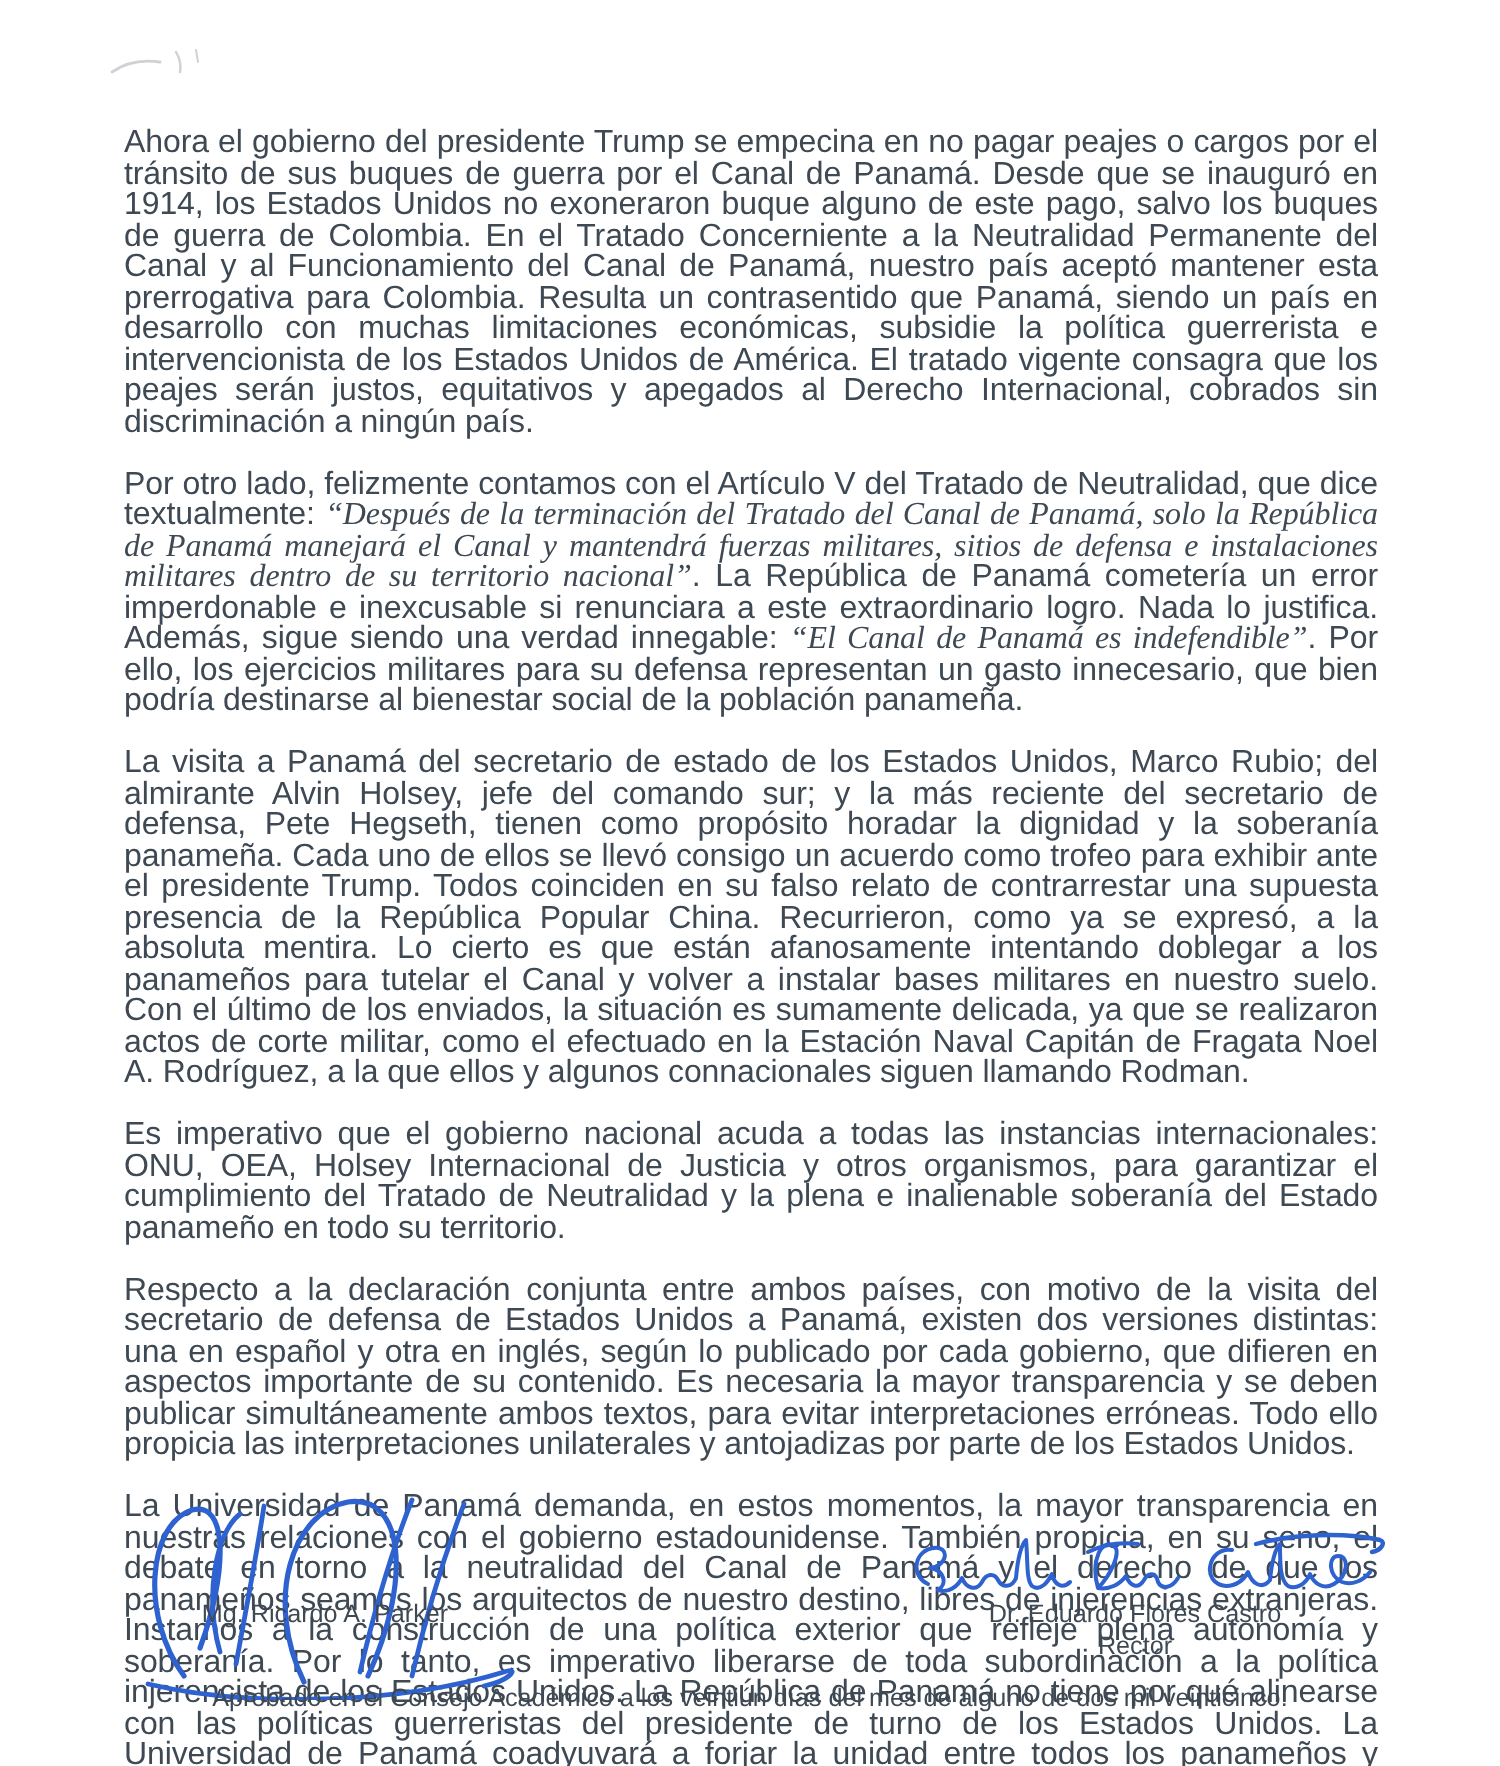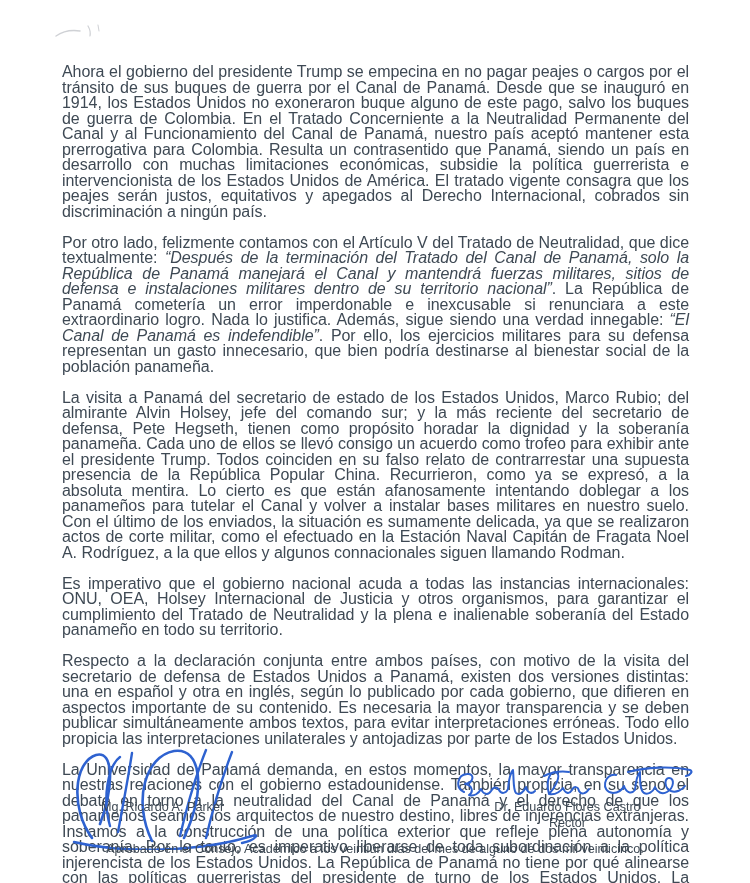--- a/index.html
+++ b/index.html
@@ -22,21 +22,21 @@
     left:62px; top:64px; width:627px;
   }
   .doc-body p{
     font-size:16px;
     line-height:15.5px;
     text-align:justify;
     letter-spacing:-0.05px;
     margin:0 0 15.5px 0;
     color:var(--text);
   }
-  .doc-body p span.it{font-style:italic;}
+  .doc-body p span.it{font-style:italic;font-family:Liberation Serif, serif;}
   .doc-body p span.red-underline{
     text-decoration-color:var(--annotation-red);
     text-decoration-thickness:1.5px;
     text-underline-offset:2px;
   }
   .sig-svg{position:absolute;pointer-events:none;}
   .sig-svg path{fill:none;stroke:var(--signature-ink);stroke-linecap:round;stroke-linejoin:round;}
   .pencil-svg path{fill:none;stroke:var(--pencil-mark);stroke-linecap:round;opacity:.8;}
   .sig-name-block{
     position:absolute;

